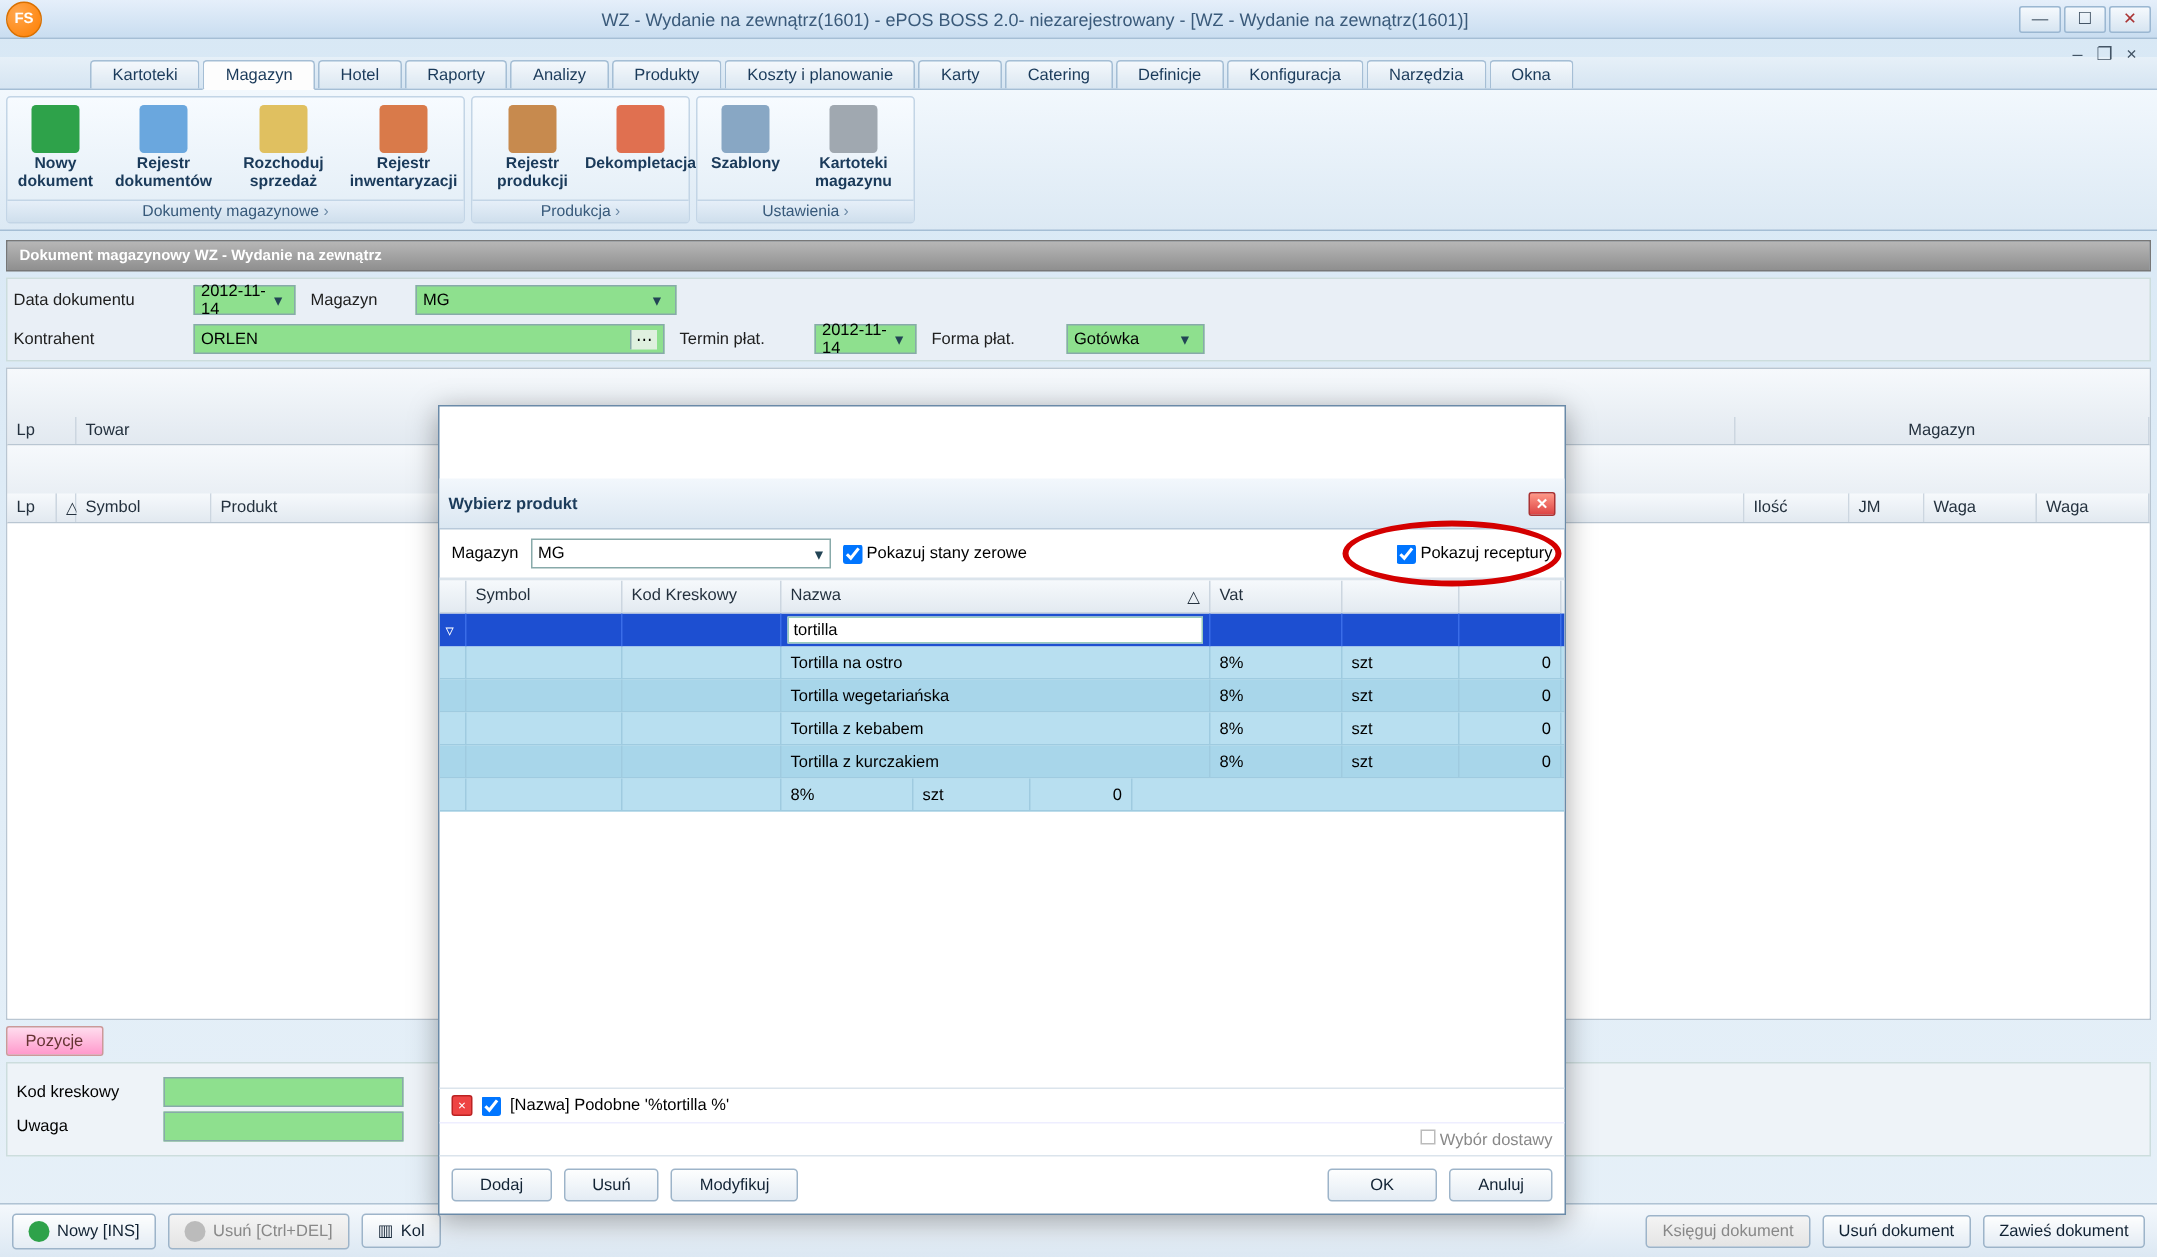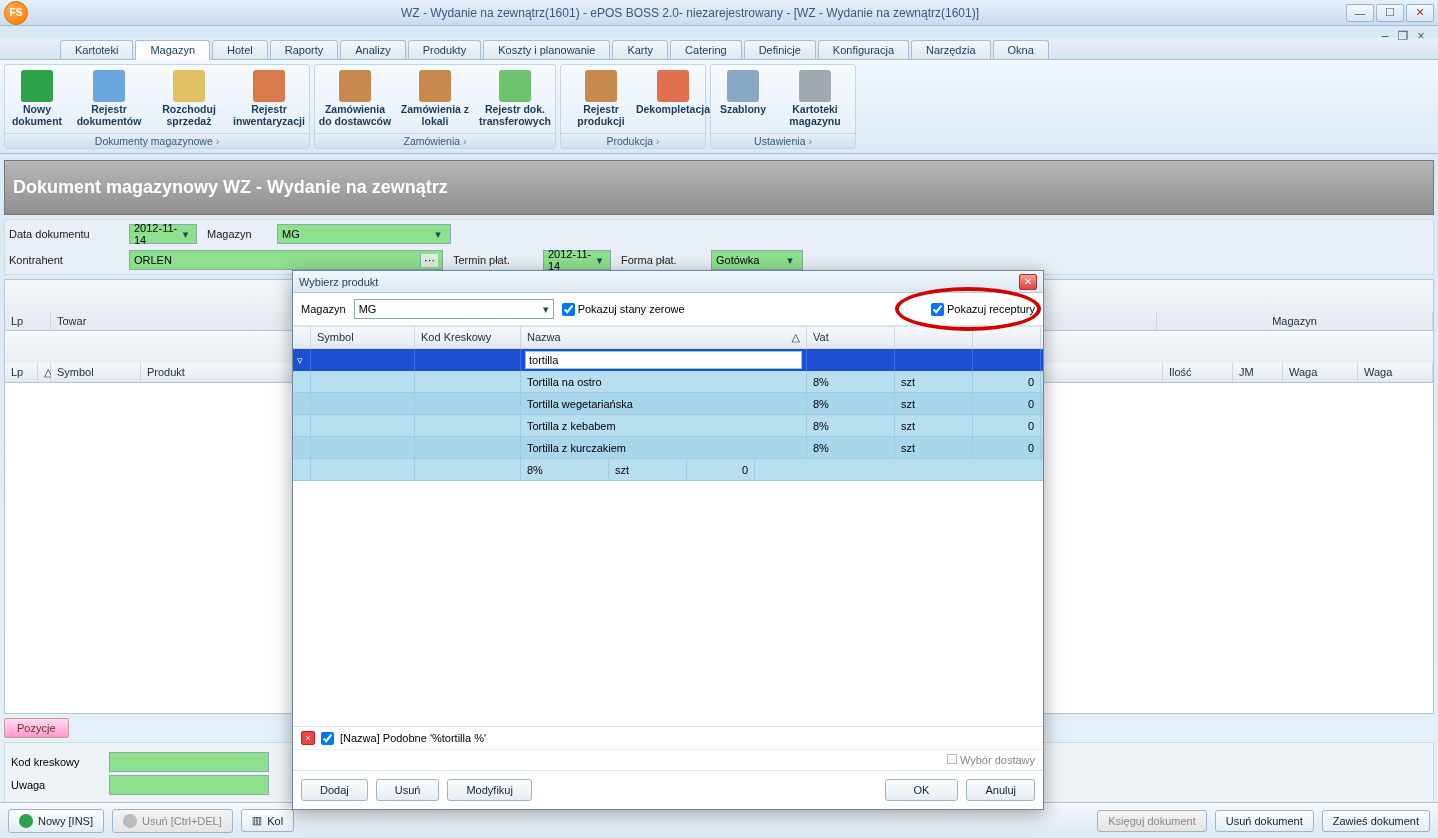--- a/index.html
+++ b/index.html
@@ -25,21 +25,21 @@
 .ribgroup { border: 1px solid #c3d5e6; border-radius: 3px; margin: 2px; display: flex; flex-direction: column; background: linear-gradient(#f7fbff,#e2edf6); }
 .ribgroup .items { display: flex; flex: 1; }
 .ribitem { width: 64px; display: flex; flex-direction: column; align-items: center; justify-content: flex-start; padding: 3px; text-align: center; color:#1a3a5a; cursor:pointer;font-weight:bold; }
 .ribitem .icon { width: 32px; height: 32px; margin: 2px 0; border-radius:3px; }
 .ribitem span { font-size: 10.5px; line-height: 1.1; }
 .ribgroup .grplabel { text-align: center; font-size: 10.5px; color:#37597a; padding: 1px 4px; background: linear-gradient(#e6eff8,#cfdfed); border-top:1px solid #c3d5e6; }
 .ribgroup .grplabel::after { content: " ›"; color:#6a88a5; }
 .wide { width: 80px; }
 
 
-.docheader { margin: 6px 4px 0 4px; background: linear-gradient(#b7b7b7,#8f8f8f); color:#fff; font-weight:bold; font-size:18px; padding:16px 8px; border:1px solid #777; }
+.docheader { margin: 6px 4px 0 4px; background: linear-gradient(#b7b7b7,#8f8f8f); color:#fff; font-weight:bold; font-size:10px; padding:4px 8px; border:1px solid #777; }
 
 
 .formarea { margin: 4px; padding: 4px; background:#e9eff6; display:flex; flex-direction:column; gap:6px; border:1px solid #cdd; }
 .formrow { display:flex; align-items:center; gap:10px; }
 .formlabel { width: 110px; color:#202020; }
 .fld { height:20px; border:1px solid #8aa; background:#8ee08e; padding:2px 4px; display:inline-flex; align-items:center; justify-content:space-between; }
 .fld .dd { width:16px; text-align:center; color:#245; }
 .fld.wdate { width:68px; background:#8ee08e;}
 .fld.wsel { width:174px; }
 .fld.kontrah { width:314px; justify-content:flex-start;}
@@ -63,21 +63,21 @@
 
 
 .bottombar { position:absolute; left:0; right:0; bottom:0; height:36px; background: linear-gradient(#f4f8fc,#dce8f3); border-top:1px solid #b0c3d4; display:flex; align-items:center; padding:0 8px; gap:8px; }
 .bbtn { padding:4px 10px; background: linear-gradient(#fdfefe,#e4ecf4); border:1px solid #9db4c9; border-radius:3px; color:#123; display:inline-flex; align-items:center; gap:5px; cursor:pointer; }
 .bbtn.dis { color:#888; background:linear-gradient(#f4f4f4,#e4e4e4); }
 .bbtn .ic { width:14px; height:14px; border-radius:50%; display:inline-block; }
 .bottombar .spacer { flex:1; }
 
 
 .modal { position:absolute; left:292px; top:270px; width:752px; height:540px; background:#fff; border:1px solid #6a8aa8; box-shadow: 0 4px 18px rgba(0,0,0,.35); display:flex; flex-direction:column; }
-.modal .mtitle { height:22px; background: linear-gradient(#f2f7fc,#dbe7f2); border-bottom:1px solid #b8c9da; display:flex; align-items:center; padding:0 6px; color:#1b3b5a; font-weight:400; }
+.modal .mtitle { height:34px; background: linear-gradient(#f2f7fc,#dbe7f2); border-bottom:1px solid #b8c9da; display:flex; align-items:center; padding:0 6px; color:#1b3b5a; font-weight:700;margin-top:48px; }
 .modal .mtitle .mclose { margin-left:auto; width:18px; height:16px; background: linear-gradient(#f98,#d44); border:1px solid #a33; color:#fff; font-size:10px; display:flex; align-items:center; justify-content:center; border-radius:2px;}
 .modal .mtop { display:flex; align-items:center; gap:8px; padding:6px 8px; border-bottom:1px solid #dbe4ec;}
 .modal .mtop .sel { width:200px; height:20px; border:1px solid #8aa; display:flex; align-items:center; padding:0 4px; background:#fff;}
 .modal .mtop .sel .dd{ margin-left:auto; color:#245;}
 .modal .mtop label { display:flex; align-items:center; gap:3px; }
 .modal .mtop input[type=checkbox]{ width:13px; height:13px; }
 
 .redcircle { position:absolute; right:-6px; top:-16px; width:146px; height:44px; border:4px solid #d40000; border-radius:50%/50%; pointer-events:none; }
 .mtopright { margin-left:auto; position:relative; }
 
@@ -162,37 +162,20 @@
           <div class="icon" style="background: rgb(217, 122, 74);"></div>
           <span>Rejestr inwentaryzacji</span>
         </div>
       </div>
       <div class="grplabel">Dokumenty magazynowe</div>
     </div>
     <div class="ribgroup">
       <div class="items">
         <div class="ribitem wide">
           <div class="icon" style="background: rgb(199, 138, 78);"></div>
-          <span>Zamówienia do dostawców</span>
-        </div>
-        <div class="ribitem wide">
-          <div class="icon" style="background: rgb(199, 138, 78);"></div>
-          <span>Zamówienia z lokali</span>
-        </div>
-        <div class="ribitem wide">
-          <div class="icon" style="background: rgb(110, 196, 110);"></div>
-          <span>Rejestr dok. transferowych</span>
-        </div>
-      </div>
-      <div class="grplabel">Zamówienia</div>
-    </div>
-    <div class="ribgroup">
-      <div class="items">
-        <div class="ribitem wide">
-          <div class="icon" style="background: rgb(199, 138, 78);"></div>
           <span>Rejestr produkcji</span>
         </div>
         <div class="ribitem">
           <div class="icon" style="background: rgb(224, 112, 80);"></div>
           <span>Dekompletacja</span>
         </div>
       </div>
       <div class="grplabel">Produkcja</div>
     </div>
     <div class="ribgroup">

